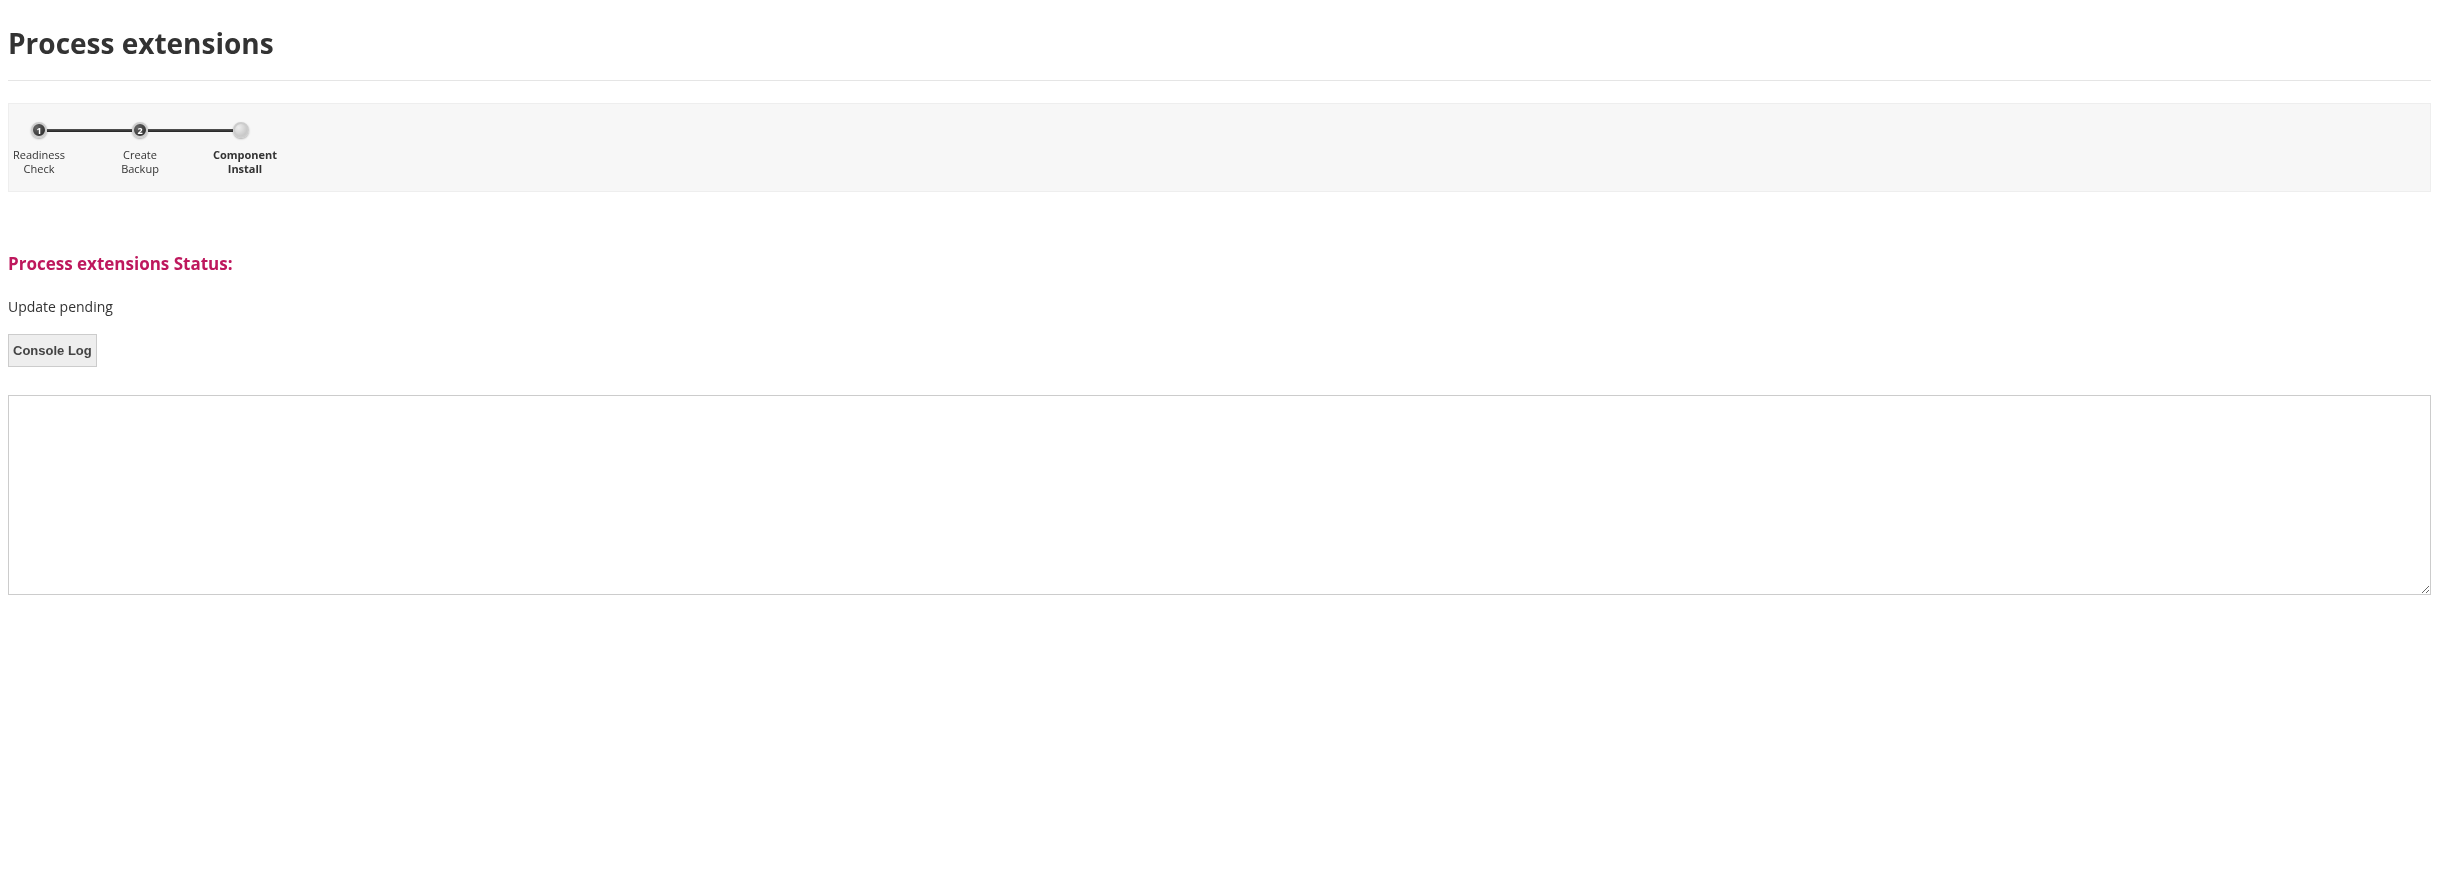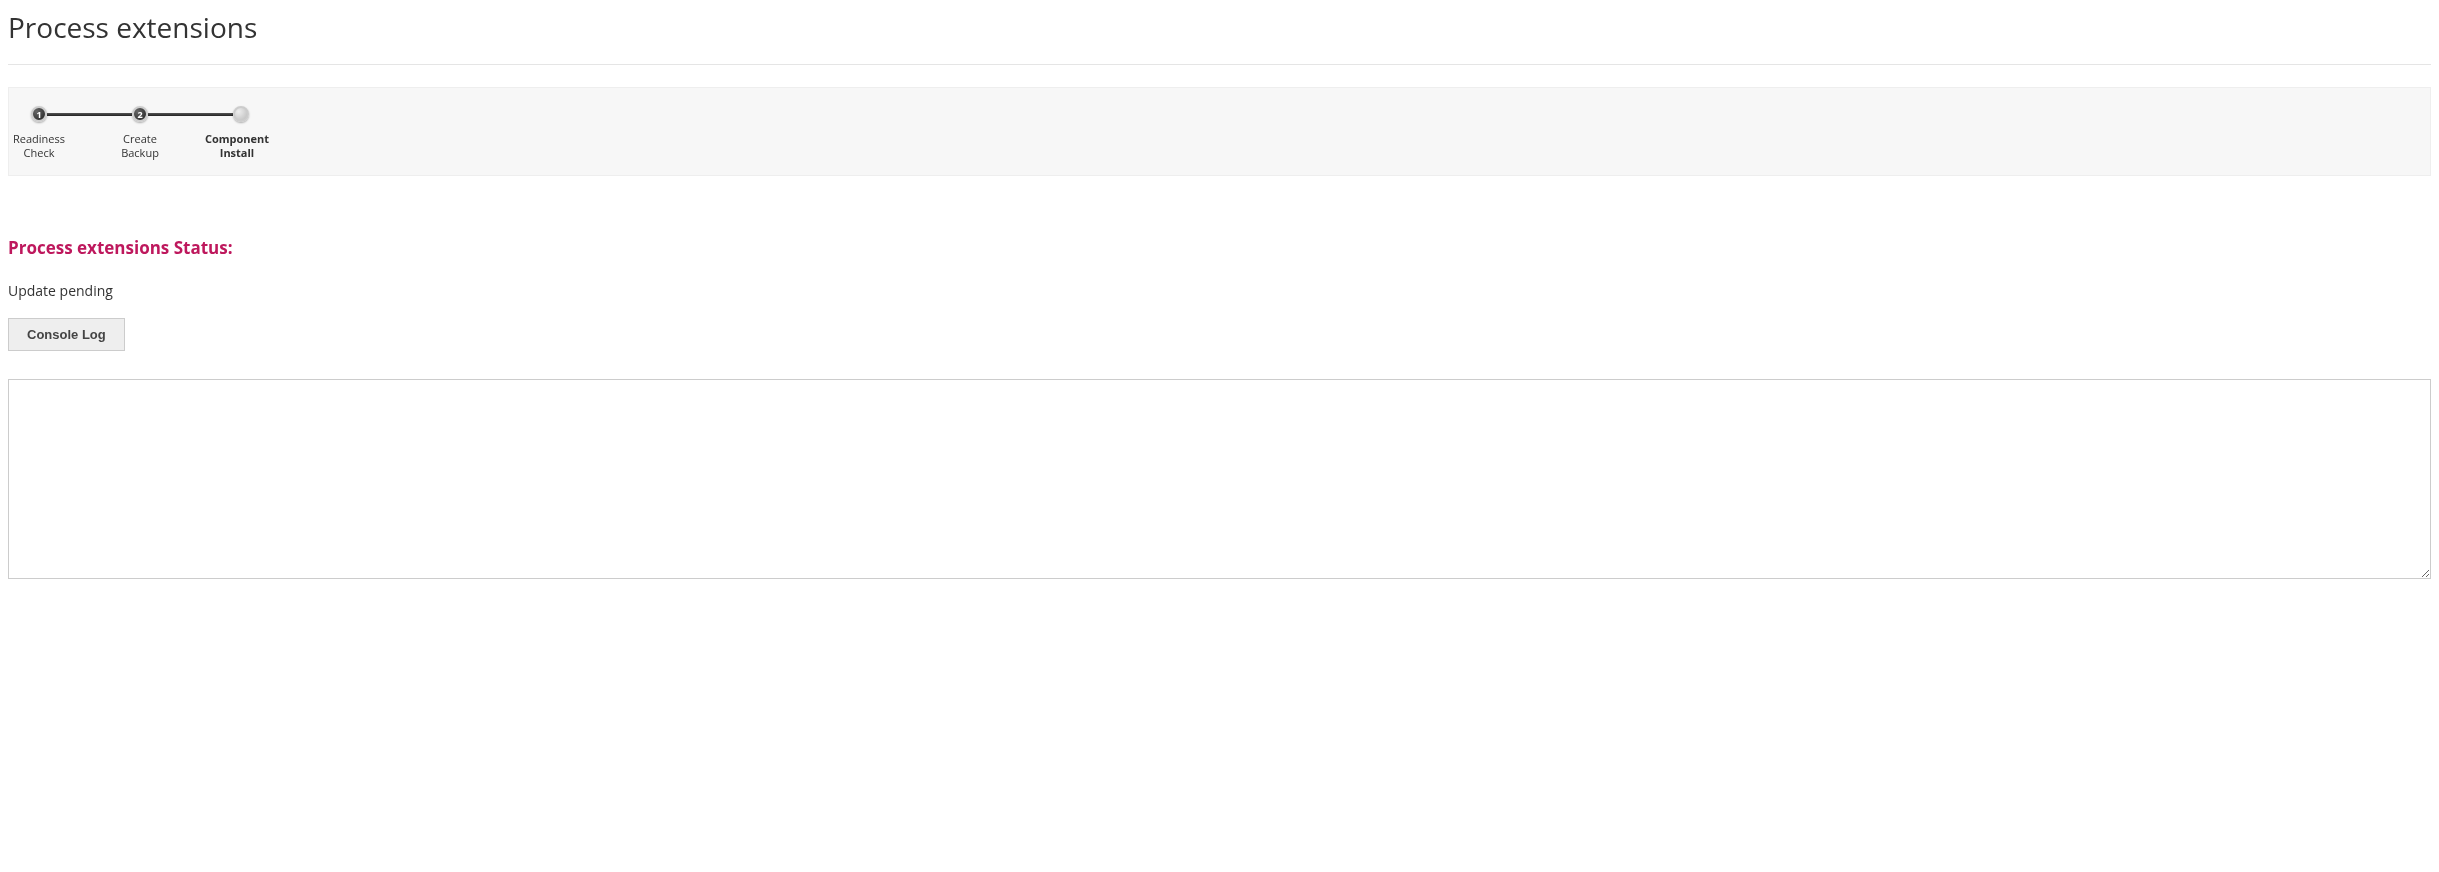--- a/index.html
+++ b/index.html
@@ -8,23 +8,24 @@
       padding: 0;
     }
     body {
       font-family: 'Open Sans', 'Helvetica Neue', Helvetica, Arial, sans-serif;
       color: #333;
       background: #fff;
       padding: 8px;
     }
     .page-title {
       font-size: 28px;
-      font-weight: 400;
+      font-weight: 700;
       color: #333;
       margin-bottom: 18px;
+      margin-top: 16px;
     }
     .title-divider {
       border: none;
       border-bottom: 1px solid #e5e5e5;
       margin-bottom: 22px;
     }
     .progress-container {
       background: #f7f7f7;
       border: 1px solid #eee;
       padding: 18px 22px 14px 22px;
@@ -86,21 +87,21 @@
     }
     .status-text {
       font-size: 14px;
       color: #333;
       margin-bottom: 18px;
     }
     .console-log-btn {
       display: inline-block;
       background: #eeeeee;
       border: 1px solid #ccc;
-      padding: 8px 18px;
+      padding: 8px 4px;
       font-size: 13px;
       font-weight: 600;
       color: #444;
       cursor: pointer;
       margin-bottom: 28px;
     }
     .log-textarea {
       width: 100%;
       height: 200px;
       border: 1px solid #ccc;
@@ -126,21 +127,21 @@
       <div class="step-connector"></div>
       <div class="step-circle">2</div>
       <div class="step-connector"></div>
       <div class="step-circle current"></div>
     </div>
     <div class="step-labels">
       <div class="step-label" style="width:60px; margin-left:-22px;">Readiness
 Check</div>
       <div class="step-label" style="width:60px; margin-left:41px;">Create
 Backup</div>
-      <div class="step-label active" style="width:70px; margin-left:32px;">Component
+      <div class="step-label active" style="width:70px; margin-left:40px;">Component
 Install</div>
     </div>
   </div>
 </div>
 
 <h2 class="status-heading">Process extensions Status:</h2>
 <p class="status-text">Update pending</p>
 
 <button class="console-log-btn">Console Log</button>
 

